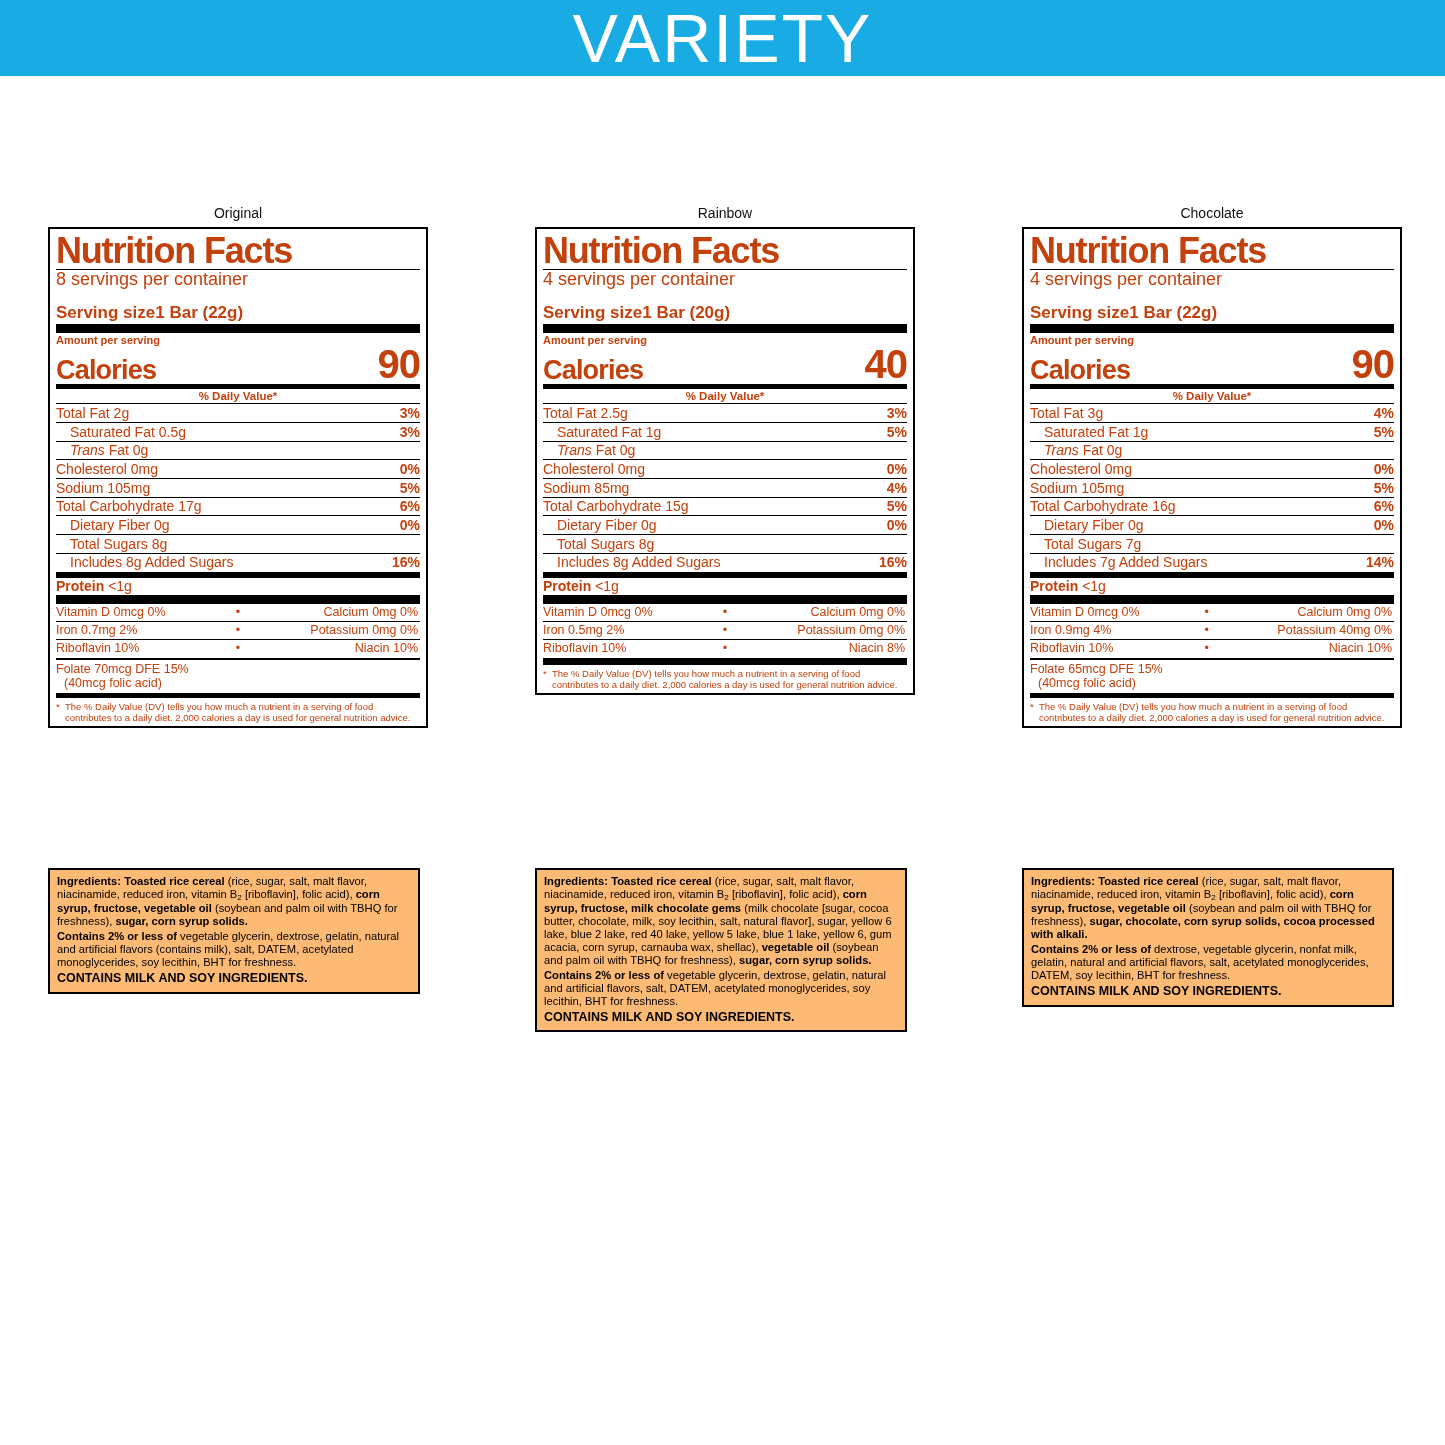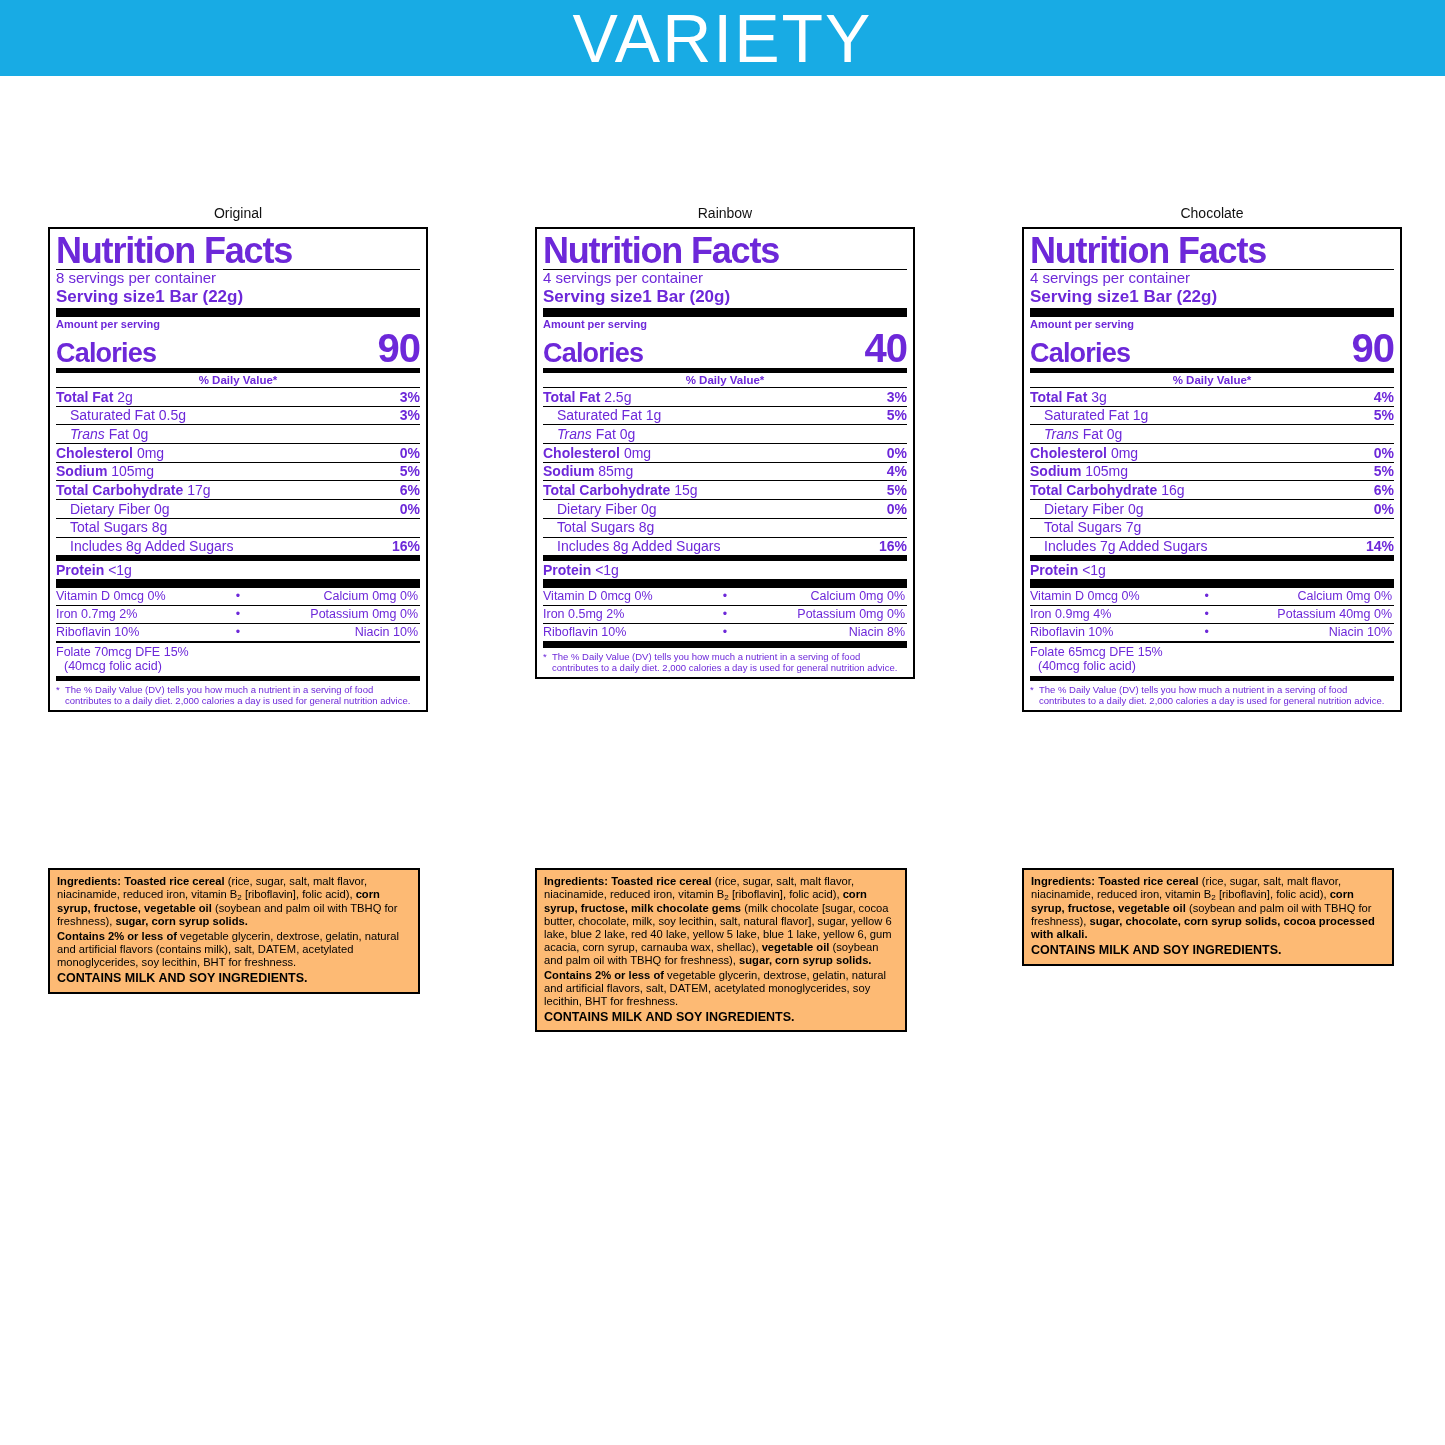--- a/index.html
+++ b/index.html
@@ -51,36 +51,36 @@
     color: #111;
     margin-bottom: 6px;
     font-family: "Liberation Sans", sans-serif;
   }
 
   
   .nf {
     border: 2px solid #000;
     background: #fff;
     padding: 4px 6px 3px 6px;
-    color: #6d28d9;
+    color: #c2410c;
     font-family: "Liberation Sans", sans-serif;
     line-height: 1.05;
   }
   .nf-title {
     font-size: 36px;
     font-weight: bold;
     letter-spacing: -1.2px;
     line-height: 0.98;
     margin-bottom: 1px;
     white-space: nowrap;
   }
   .nf-servings {
-    font-size: 15px;
+    font-size: 18px;
     line-height: 1.1;
-    margin-bottom: 1px;
+    margin-bottom: 14px;
   }
   .rule-thin { border-bottom: 1px solid #000; }
   .rule-med { border-bottom: 5px solid #000; }
   .rule-thick { border-bottom: 9px solid #000; }
   .rule-hair { border-bottom: 1px solid #000; }
 
   .nf-serving-size {
     display: flex;
     align-items: baseline;
     font-size: 17px;
@@ -120,21 +120,21 @@
   }
   .nf-row {
     display: flex;
     justify-content: space-between;
     align-items: baseline;
     font-size: 14px;
     padding: 1.5px 0 1.5px 0;
     border-bottom: 1px solid #000;
   }
   .nf-row .nm { white-space: nowrap; }
-  .nf-row b { font-weight: bold; }
+  .nf-row b { font-weight: normal; }
   .nf-row.indent1 .nm { padding-left: 14px; }
   .nf-row .dv { font-weight: bold; }
 
   .protein-row {
     font-size: 14px;
     padding: 1.5px 0;
   }
 
   .vit-table {
     width: 100%;
@@ -464,15 +464,16 @@
       <p><b>Contains 2% or less of</b> vegetable glycerin, dextrose, gelatin, natural and artificial flavors (contains milk), salt, DATEM, acetylated monoglycerides, soy lecithin, BHT for freshness.</p>
       <p class="contains-caps">CONTAINS MILK AND SOY INGREDIENTS.</p>
     </div>
     <div class="ing ing1">
       <p><b>Ingredients: Toasted rice cereal</b> (rice, sugar, salt, malt flavor, niacinamide, reduced iron, vitamin B<sub>2</sub> [riboflavin], folic acid), <b>corn syrup, fructose, milk chocolate gems</b> (milk chocolate [sugar, cocoa butter, chocolate, milk, soy lecithin, salt, natural flavor], sugar, yellow 6 lake, blue 2 lake, red 40 lake, yellow 5 lake, blue 1 lake, yellow 6, gum acacia, corn syrup, carnauba wax, shellac), <b>vegetable oil</b> (soybean and palm oil with TBHQ for freshness), <b>sugar, corn syrup solids.</b></p>
       <p><b>Contains 2% or less of</b> vegetable glycerin, dextrose, gelatin, natural and artificial flavors, salt, DATEM, acetylated monoglycerides, soy lecithin, BHT for freshness.</p>
       <p class="contains-caps">CONTAINS MILK AND SOY INGREDIENTS.</p>
     </div>
     <div class="ing ing2">
       <p><b>Ingredients: Toasted rice cereal</b> (rice, sugar, salt, malt flavor, niacinamide, reduced iron, vitamin B<sub>2</sub> [riboflavin], folic acid), <b>corn syrup, fructose, vegetable oil</b> (soybean and palm oil with TBHQ for freshness), <b>sugar, chocolate, corn syrup solids, cocoa processed with alkali.</b></p>
+      <p><b>Contains 2% or less of</b> dextrose, vegetable glycerin, nonfat milk, gelatin, natural and artificial flavors, salt, acetylated monoglycerides, DATEM, soy lecithin, BHT for freshness.</p>
       <p class="contains-caps">CONTAINS MILK AND SOY INGREDIENTS.</p>
     </div>
   </div>
 
 </body></html>

